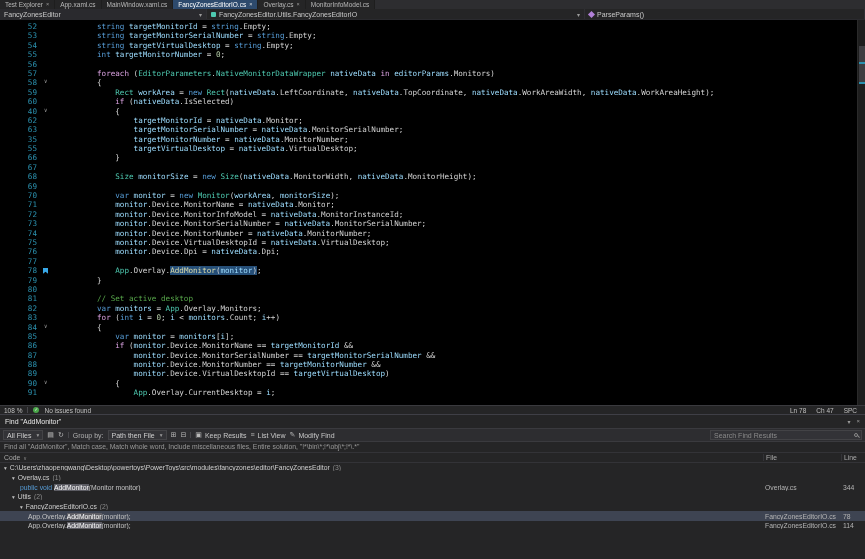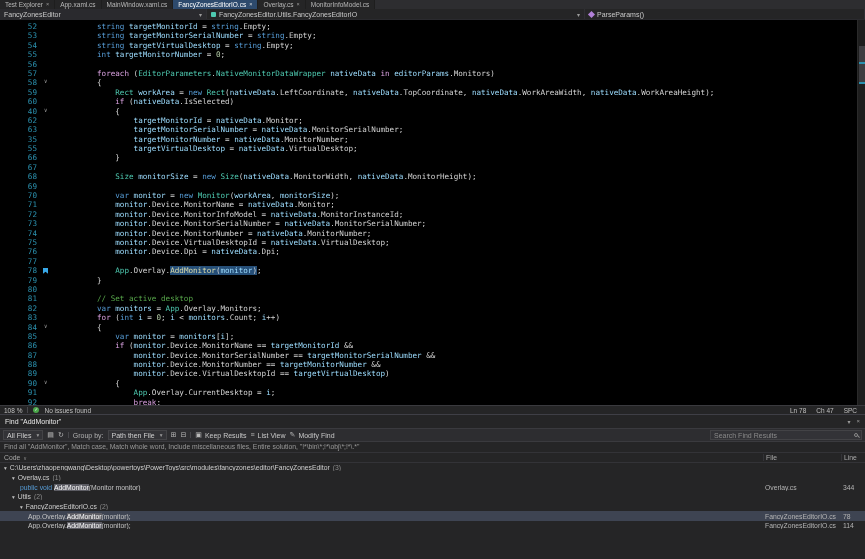--- a/index.html
+++ b/index.html
@@ -160,21 +160,20 @@
       <div class="cl"><span class="ln">82</span><span class="gut"></span><span class="ct"><span class="tk-k">var</span><span class="tk-p"> </span><span class="tk-v">monitors</span><span class="tk-p"> = </span><span class="tk-t">App</span><span class="tk-p">.Overlay.Monitors;</span></span></div>
       <div class="cl"><span class="ln">83</span><span class="gut"></span><span class="ct"><span class="tk-kc">for</span><span class="tk-p"> (</span><span class="tk-k">int</span><span class="tk-p"> </span><span class="tk-v">i</span><span class="tk-p"> = </span><span class="tk-n">0</span><span class="tk-p">; </span><span class="tk-v">i</span><span class="tk-p"> &lt; </span><span class="tk-v">monitors</span><span class="tk-p">.Count; </span><span class="tk-v">i</span><span class="tk-p">++)</span></span></div>
       <div class="cl"><span class="ln">84</span><span class="gut"><span class="fold">∨</span></span><span class="ct"><span class="tk-p">{</span></span></div>
       <div class="cl"><span class="ln">85</span><span class="gut"></span><span class="ct"><span class="tk-p">    </span><span class="tk-k">var</span><span class="tk-p"> </span><span class="tk-v">monitor</span><span class="tk-p"> = </span><span class="tk-v">monitors</span><span class="tk-p">[</span><span class="tk-v">i</span><span class="tk-p">];</span></span></div>
       <div class="cl"><span class="ln">86</span><span class="gut"></span><span class="ct"><span class="tk-p">    </span><span class="tk-kc">if</span><span class="tk-p"> (</span><span class="tk-v">monitor</span><span class="tk-p">.Device.MonitorName == </span><span class="tk-v">targetMonitorId</span><span class="tk-p"> &amp;&amp;</span></span></div>
       <div class="cl"><span class="ln">87</span><span class="gut"></span><span class="ct"><span class="tk-p">        </span><span class="tk-v">monitor</span><span class="tk-p">.Device.MonitorSerialNumber == </span><span class="tk-v">targetMonitorSerialNumber</span><span class="tk-p"> &amp;&amp;</span></span></div>
       <div class="cl"><span class="ln">88</span><span class="gut"></span><span class="ct"><span class="tk-p">        </span><span class="tk-v">monitor</span><span class="tk-p">.Device.MonitorNumber == </span><span class="tk-v">targetMonitorNumber</span><span class="tk-p"> &amp;&amp;</span></span></div>
       <div class="cl"><span class="ln">89</span><span class="gut"></span><span class="ct"><span class="tk-p">        </span><span class="tk-v">monitor</span><span class="tk-p">.Device.VirtualDesktopId == </span><span class="tk-v">targetVirtualDesktop</span><span class="tk-p">)</span></span></div>
       <div class="cl"><span class="ln">90</span><span class="gut"><span class="fold">∨</span></span><span class="ct"><span class="tk-p">    {</span></span></div>
       <div class="cl"><span class="ln">91</span><span class="gut"></span><span class="ct"><span class="tk-p">        </span><span class="tk-t">App</span><span class="tk-p">.Overlay.CurrentDesktop = </span><span class="tk-v">i</span><span class="tk-p">;</span></span></div>
-      <div class="cl"><span class="ln">92</span><span class="gut"></span><span class="ct"><span class="tk-p">        </span><span class="tk-kc">break</span><span class="tk-p">;</span></span></div>
     </div>
   <div class="vscroll">
     <div class="vthumb"></div>
     <div class="smark" style="top:42px"></div>
     <div class="smark" style="top:62px"></div>
   </div>
 </div>
 
 <div class="statusstrip">
   <span>108 %</span>

